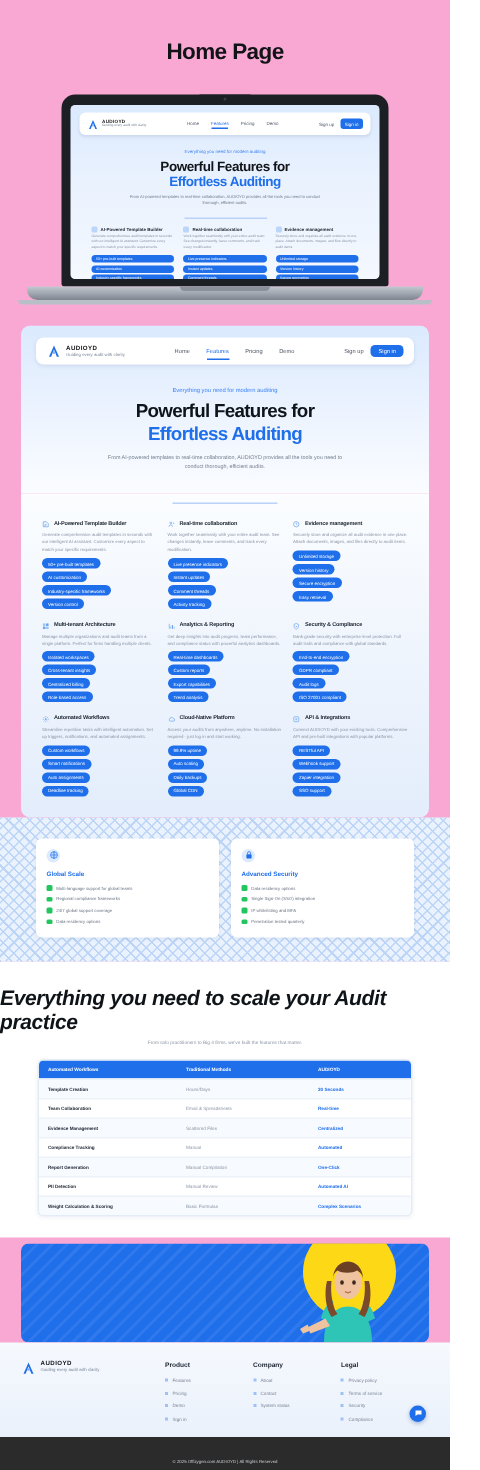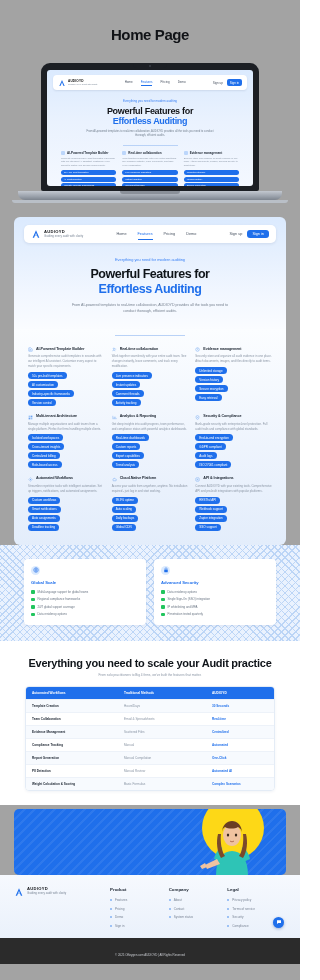--- a/index.html
+++ b/index.html
@@ -2,21 +2,21 @@
 <html><head>
 <meta charset="utf-8">
 <style>
   * { box-sizing: border-box; margin: 0; padding: 0; }
   html, body {
     width: 300px; height: 980px;
     background: #ffffff;
     font-family: "Liberation Sans", sans-serif;
     overflow: hidden;
   }
-  .page { position: relative; width: 300px; height: 980px; background: #a3a3a3; }
+  .page { position: relative; width: 300px; height: 980px; background: #f9a8d4; }
 
   
   .page-title {
     text-align: center;
     font-size: 15px;
     font-weight: bold;
     color: #111317;
     letter-spacing: -0.4px;
     padding-top: 26px;
   }
@@ -138,21 +138,21 @@
   .band-card { flex:1; background:#fff; border-radius:4px; padding:7px 7px 9px 7px; box-shadow:0 1px 3px rgba(20,50,100,.08); }
   .band-ico { width:9px;height:9px; border-radius:50%; background:#dbeafe; display:flex; align-items:center; justify-content:center; }
   .band-title { font-size:4.2px; font-weight:bold; color:#1f6feb; margin-top:5px; }
   .band-list { margin-top:5px; display:flex; flex-direction:column; gap:3.5px; }
   .band-li { display:flex; gap:3px; align-items:flex-start; }
   .tick { width:3.5px;height:3.5px;flex:0 0 3.5px;border-radius:1px;background:#22c55e; margin-top:.3px;}
   .band-li span { font-size:2.9px; color:#6b7684; }
 
   
   .compare { background:#fff; padding:16px 0 14px 0; }
-  .c-h2 { text-align:center; font-size:11px; font-weight:bold; color:#0f1419; letter-spacing:-0.25px; }
+  .c-h2 { text-align:left; font-size:14px; font-weight:bold; color:#0f1419; letter-spacing:-0.25px;font-style:italic; }
   .c-sub { text-align:center; font-size:3.2px; color:#8b96a5; margin-top:4px; }
   .table { margin:9px 25px 0 25px; border-radius:4px; overflow:hidden; border:1px solid #e4ecf6; box-shadow:0 1px 3px rgba(20,50,100,.06); }
   .trow { display:grid; grid-template-columns:1.15fr 1.1fr .85fr; align-items:center; }
   .thead { background:#1f6feb; }
   .thead div { font-size:3.2px; font-weight:bold; color:#fff; padding:4px 6px; }
   .tbody .trow { border-top:1px solid #edf2f9; background:#fff; }
   .tbody .trow:nth-child(odd) { background:#f7fafe; }
   .tbody .trow div { font-size:3.1px; padding:4px 6px; }
   .c1 { color:#1b2430; font-weight:bold; }
   .c2 { color:#8b96a5; }

